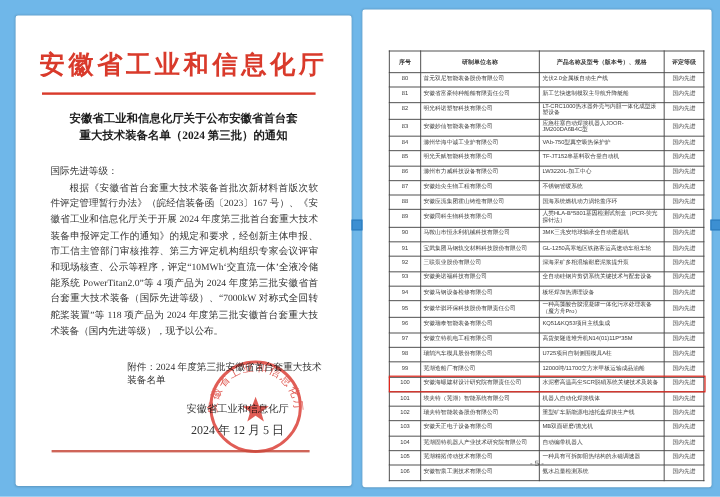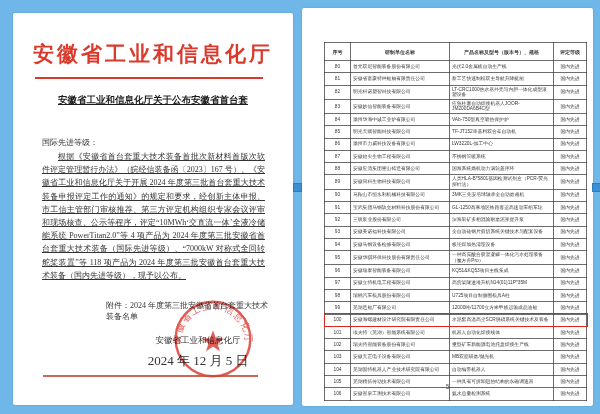--- a/index.html
+++ b/index.html
@@ -7,30 +7,30 @@
   .canvas{position:relative;width:600px;height:414px;background:#6fb7e9;}
   .page{position:absolute;background:#ffffff;box-shadow:0 0 2px rgba(0,0,0,.18);}
   
   .page-left{left:13px;top:13px;width:280px;height:392px;border-radius:2px;}
   .red-header{position:absolute;left:0;right:0;top:27px;text-align:center;
     font-family:"Liberation Serif","DejaVu Serif",serif;font-weight:bold;
     font-size:21px;letter-spacing:3px;white-space:nowrap;}
   .red-rule-top{position:absolute;left:22px;right:30px;top:64px;height:2px;}
   .doc-title{position:absolute;left:10px;right:10px;top:80px;text-align:center;
     font-family:"Liberation Serif","DejaVu Serif",serif;font-weight:bold;
-    font-size:9.5px;line-height:14px;color:#1d1d1d;text-decoration:underline;}
+    font-size:9.5px;line-height:14px;color:#1d1d1d;}
   .salutation{position:absolute;left:29px;top:124px;font-size:8px;color:#333;}
   .doc-body{position:absolute;left:29px;right:28px;top:137px;font-size:8px;line-height:13.2px;
     color:#333;text-align:justify;text-indent:2em;
-    font-family:"Liberation Serif","DejaVu Serif",serif;text-decoration:underline;}
+    font-family:"Liberation Serif","DejaVu Serif",serif;}
   .attachment{position:absolute;left:45px;right:20px;top:287px;font-size:8px;color:#333;
     font-family:"Liberation Serif","DejaVu Serif",serif;margin-left:48px;}
   .signer{position:absolute;left:110px;width:150px;top:322px;text-align:center;font-size:8.5px;color:#333;
     font-family:"Liberation Serif","DejaVu Serif",serif;}
-  .sign-date{position:absolute;left:110px;width:150px;top:339px;text-align:center;font-size:13px;color:#333;
+  .sign-date{position:absolute;left:110px;width:150px;top:339px;text-align:center;font-size:10px;color:#333;
     font-family:"Liberation Serif","DejaVu Serif",serif;}
   .seal{position:absolute;left:158px;top:284px;width:84px;height:84px;opacity:.8;mix-blend-mode:multiply;}
   .red-rule-bottom{position:absolute;left:30px;right:35px;top:362px;height:2px;opacity:.85;}
   
   .page-right{left:302px;top:8px;width:291px;height:398px;border-radius:2px;}
   .tbl-wrap{position:absolute;left:22px;top:34px;width:262px;}
   table.equip{border-collapse:collapse;width:262px;table-layout:fixed;}
   table.equip th,table.equip td{border:0.5px solid rgba(60,60,60,.75);
     padding:1px 2px;color:#3a3a3a;overflow:hidden;}
   table.equip th{font-size:5px;line-height:6px;font-weight:bold;text-align:center;height:15px;}
@@ -51,20 +51,21 @@
 <body>
 
 <div class="canvas">
 
   <div class="page page-left">
     <div class="red-header" style="color:#d93a2b;">安徽省工业和信息化厅</div>
     <div class="red-rule-top" style="background:#d93a2b;"></div>
 
     <div class="doc-title">
       <div>安徽省工业和信息化厅关于公布安徽省首台套</div>
+      <div>重大技术装备名单（2024 第三批）的通知</div>
     </div>
 
     <div class="salutation">国际先进等级：</div>
 
     <div class="doc-body">根据《安徽省首台套重大技术装备首批次新材料首版次软件评定管理暂行办法》（皖经信装备函〔2023〕167 号）、《安徽省工业和信息化厅关于开展 2024 年度第三批首台套重大技术装备申报评定工作的通知》的规定和要求，经创新主体申报、市工信主管部门审核推荐、第三方评定机构组织专家会议评审和现场核查、公示等程序，评定“10MWh‘交直流一体’全液冷储能系统 PowerTitan2.0”等 4 项产品为 2024 年度第三批安徽省首台套重大技术装备（国际先进等级）、“7000kW 对称式全回转舵桨装置”等 118 项产品为 2024 年度第三批安徽首台套重大技术装备（国内先进等级），现予以公布。</div>
 
     <div class="attachment">附件：2024 年度第三批安徽省首台套重大技术装备名单</div>
 
     <div class="signer">安徽省工业和信息化厅</div>
     <div class="sign-date">2024 年 12 月 5 日</div>

